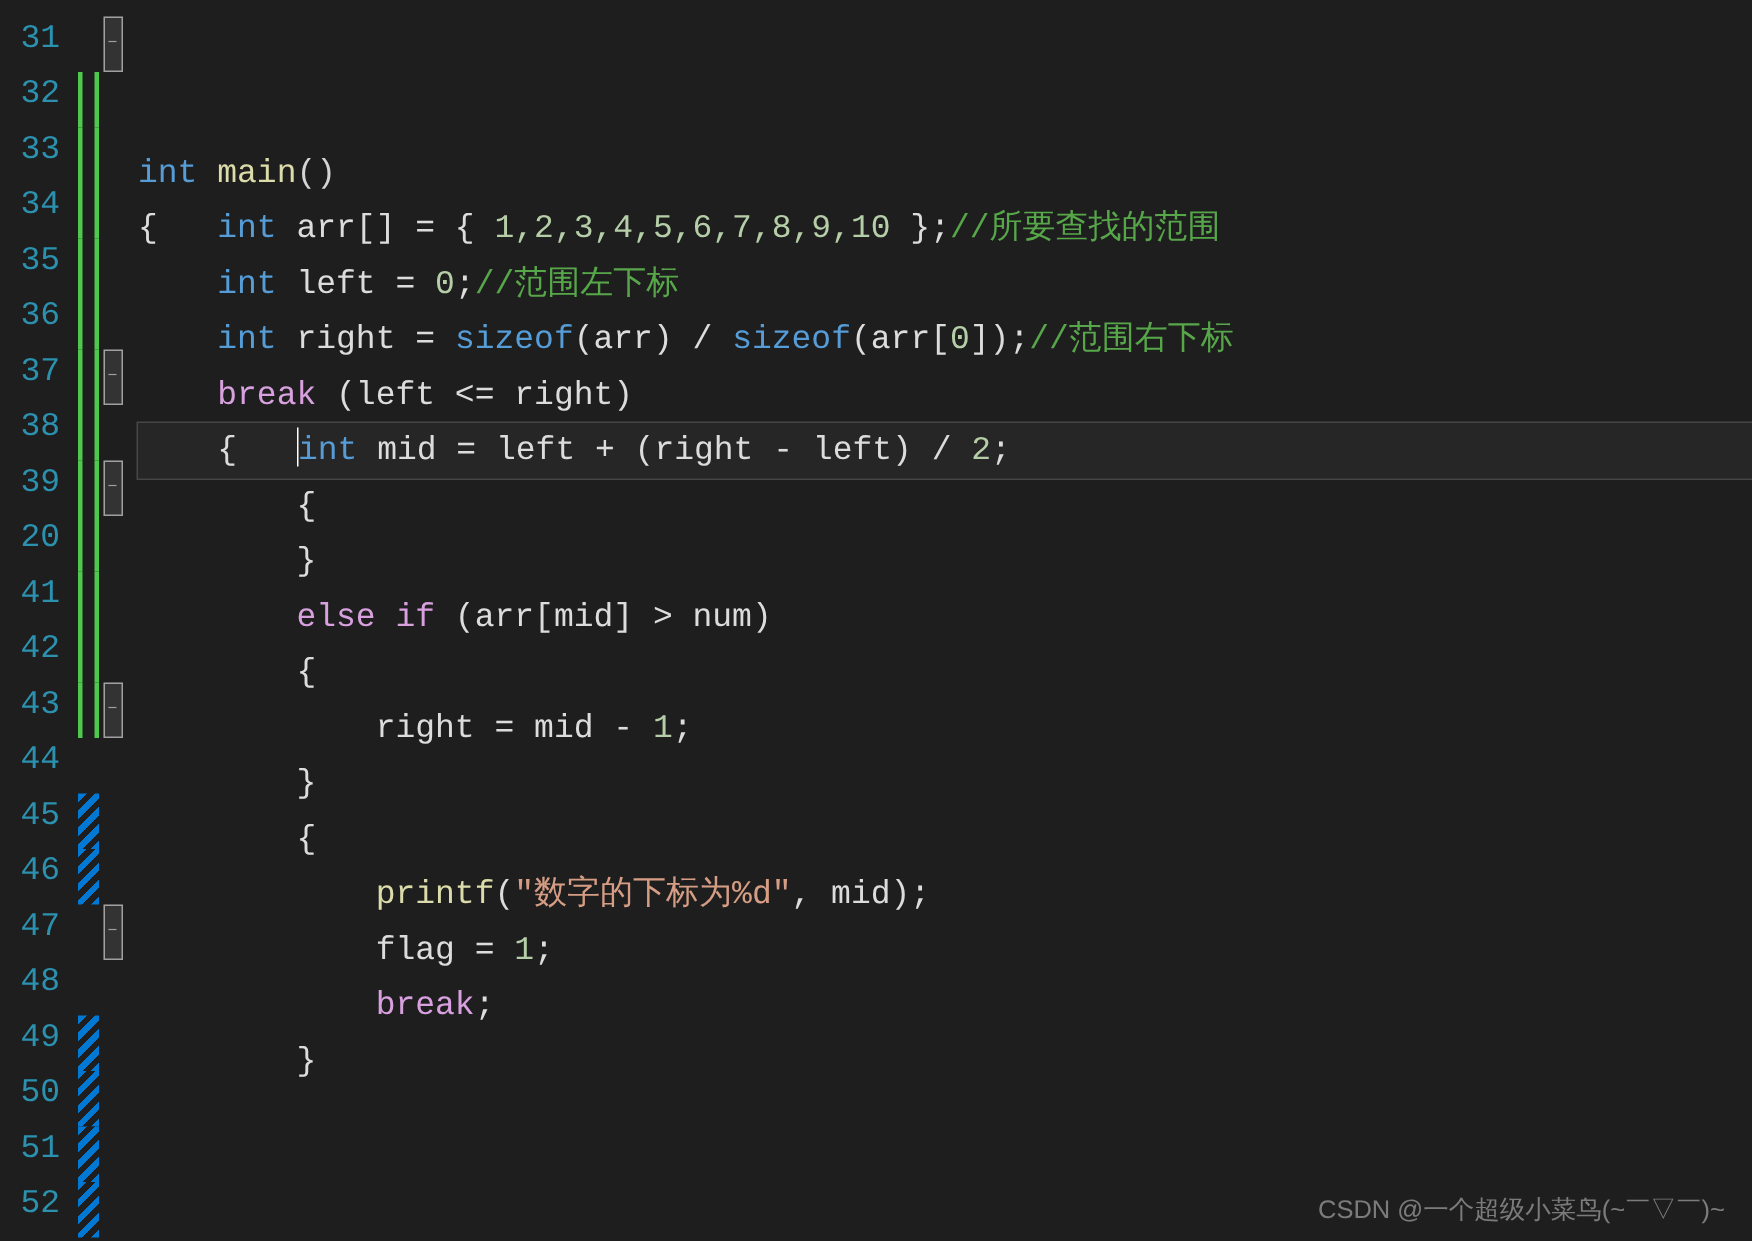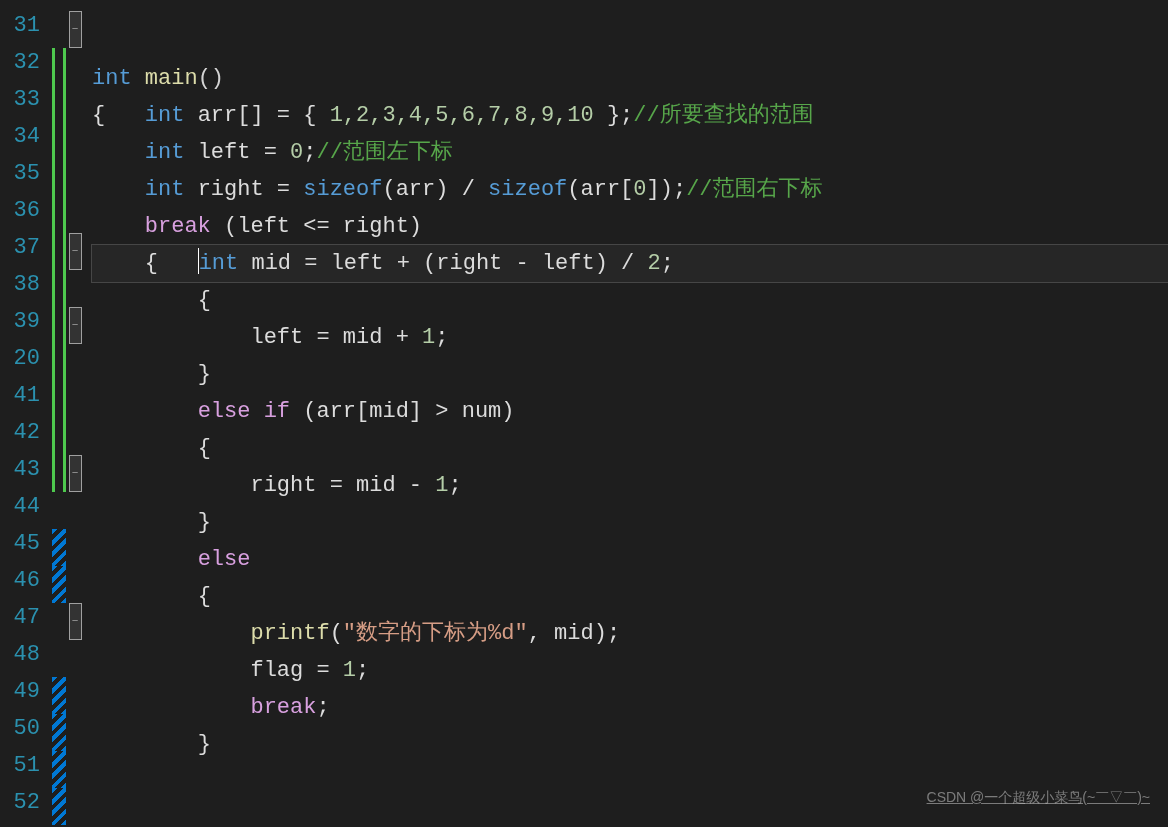--- a/index.html
+++ b/index.html
@@ -108,26 +108,25 @@
       display: inline-block;
       width: 1px;
       background: #fff;
       height: 26px;
       vertical-align: middle;
       position: relative;
       top: -2px;
     }
     .watermark {
       position: absolute;
-      bottom: 20px;
+      bottom: 9px;
       right: 18px;
       color: rgba(200,200,200,0.55);
-      font-size: 14px;
+      font-size: 17px;
       font-family: sans-serif;
-      text-decoration: underline;
     }
   </style>
 </head>
 <body>
 
 <div class="editor">
   <div class="line-numbers">
     <div>31</div>
     <div>32</div>
     <div>33</div>
@@ -213,27 +212,25 @@
     </div>
 
   <div class="code-area">
     <div class="code-line"><span class="kw-type">int</span> <span class="func">main</span><span class="paren">()</span></div>
     <div class="code-line"><span class="white">{</span>   <span class="kw-type">int</span> <span class="white">arr</span><span class="white">[] = { </span><span class="num">1,2,3,4,5,6,7,8,9,10</span><span class="white"> };</span><span class="comment">//所要查找的范围</span></div>
     <div class="code-line">    <span class="kw-type">int</span> <span class="white">left</span><span class="white"> = </span><span class="num">0</span><span class="white">;</span><span class="comment">//范围左下标</span></div>
     <div class="code-line">    <span class="kw-type">int</span> <span class="white">right</span><span class="white"> = </span><span class="kw-type">sizeof</span><span class="white">(arr) / </span><span class="kw-type">sizeof</span><span class="white">(arr[</span><span class="num">0</span><span class="white">]);</span><span class="comment">//范围右下标</span></div>
     <div class="code-line">    <span class="kw-ctrl">break</span><span class="white"> (left &lt;= right)</span></div>
     <div class="code-line current-line">    <span class="white">{</span>   <span class="cursor"></span><span class="kw-type">int</span> <span class="white">mid</span><span class="white"> = left + (right - left) / </span><span class="num">2</span><span class="white">;</span></div>
     <div class="code-line">        <span class="white">{</span></div>
-    <div class="code-line">            <span class="white">left = mid + </span><span class="num">1</span><span class="white">;</span></div>
     <div class="code-line">        <span class="white">}</span></div>
     <div class="code-line">        <span class="kw-ctrl">else if</span><span class="white"> (arr[mid] &gt; num)</span></div>
     <div class="code-line">        <span class="white">{</span></div>
     <div class="code-line">            <span class="white">right = mid - </span><span class="num">1</span><span class="white">;</span></div>
     <div class="code-line">        <span class="white">}</span></div>
-    <div class="code-line">        <span class="kw-ctrl">else</span></div>
     <div class="code-line">        <span class="white">{</span></div>
     <div class="code-line">            <span class="func">printf</span><span class="white">(</span><span class="str">"数字的下标为%d"</span><span class="white">, mid);</span></div>
     <div class="code-line">            <span class="white">flag = </span><span class="num">1</span><span class="white">;</span></div>
     <div class="code-line">            <span class="kw-ctrl">break</span><span class="white">;</span></div>
     <div class="code-line">        <span class="white">}</span></div>
   </div>
 </div>
 
 <div class="watermark">CSDN @一个超级小菜鸟(~￣▽￣)~</div>
 

